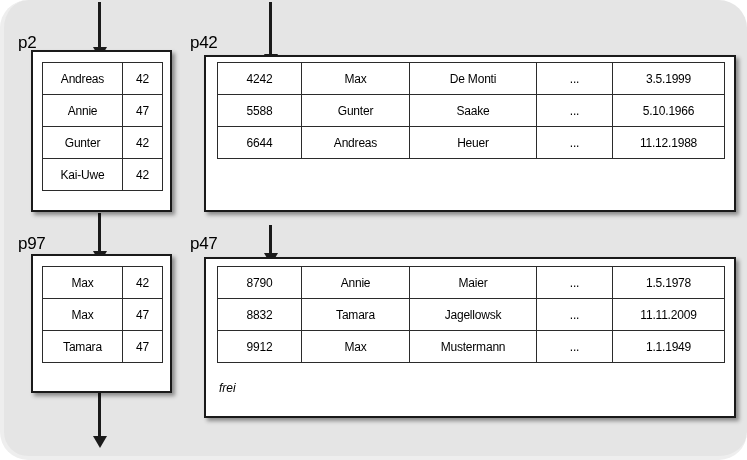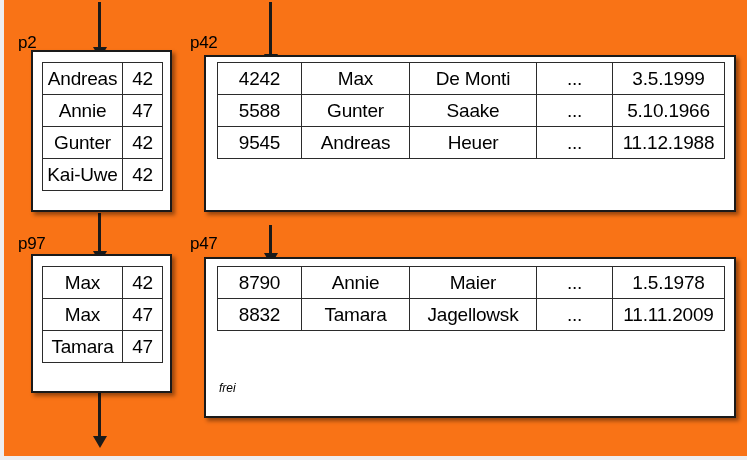--- a/index.html
+++ b/index.html
@@ -4,26 +4,27 @@
 <style>
   html, body {
     margin: 0;
     padding: 0;
     background: #ffffff;
   }
   #canvas {
     position: relative;
     width: 747px;
     height: 460px;
-    background: #f97316;
+    background: #e5e5e5;
     font-family: "Liberation Sans", sans-serif;
     overflow: hidden;
     box-sizing: border-box;
     border-left: 4px solid #eeeeee;
     border-bottom: 4px solid #eeeeee;
+    border-radius: 28px;
   }
 
   
   .page-box {
     position: absolute;
     background: #ffffff;
     border: 2px solid #1a1a1a;
     box-shadow: 3px 3px 4px rgba(0,0,0,0.40);
     box-sizing: border-box;
   }
@@ -39,21 +40,21 @@
   table.data {
     position: absolute;
     border-collapse: collapse;
     table-layout: fixed;
     background: #ffffff;
   }
   table.data td {
     border: 1.5px solid #2b2b2b;
     text-align: center;
     vertical-align: middle;
-    font-size: 19px;
+    font-size: 12px;
     color: #000000;
     padding: 0;
     height: 31px;
     white-space: nowrap;
     letter-spacing: -0.2px;
   }
 
   
   .frei {
     position: absolute;
@@ -138,21 +139,21 @@
         <td>3.5.1999</td>
       </tr>
       <tr>
         <td>5588</td>
         <td>Gunter</td>
         <td>Saake</td>
         <td>...</td>
         <td>5.10.1966</td>
       </tr>
       <tr>
-        <td>9545</td>
+        <td>6644</td>
         <td>Andreas</td>
         <td>Heuer</td>
         <td>...</td>
         <td>11.12.1988</td>
       </tr>
     </tbody>
   </table>
 
   <div class="page-label" style="left:14px; top:234px;">p97</div>
   <div class="page-box" style="left:27px; top:254px; width:141px; height:139px;"></div>
@@ -195,17 +196,24 @@
         <td>...</td>
         <td>1.5.1978</td>
       </tr>
       <tr>
         <td>8832</td>
         <td>Tamara</td>
         <td>Jagellowsk</td>
         <td>...</td>
         <td>11.11.2009</td>
       </tr>
+      <tr>
+        <td>9912</td>
+        <td>Max</td>
+        <td>Mustermann</td>
+        <td>...</td>
+        <td>1.1.1949</td>
+      </tr>
     </tbody>
   </table>
   <div class="frei" style="left:215px; top:381px;">frei</div>
 
 </div>
 
 </body></html>

